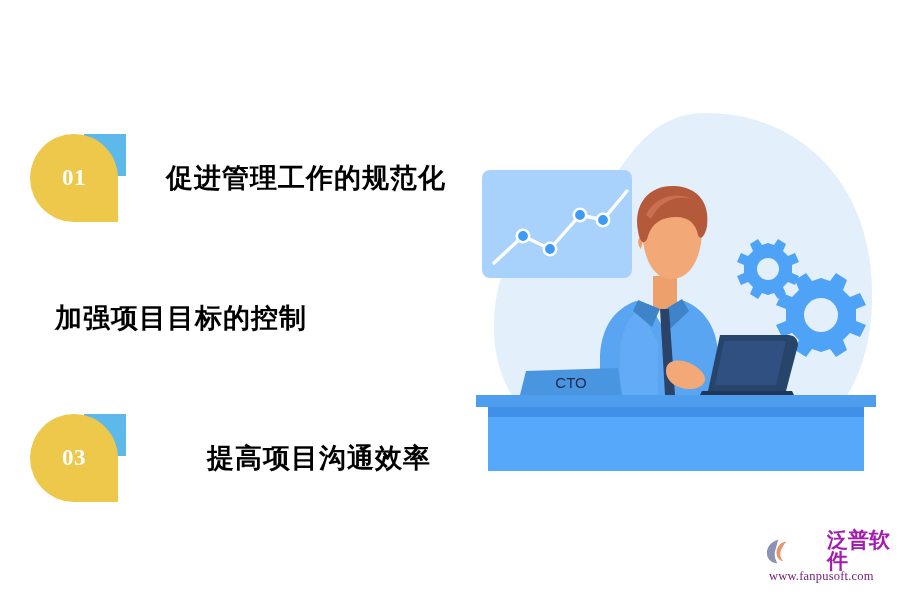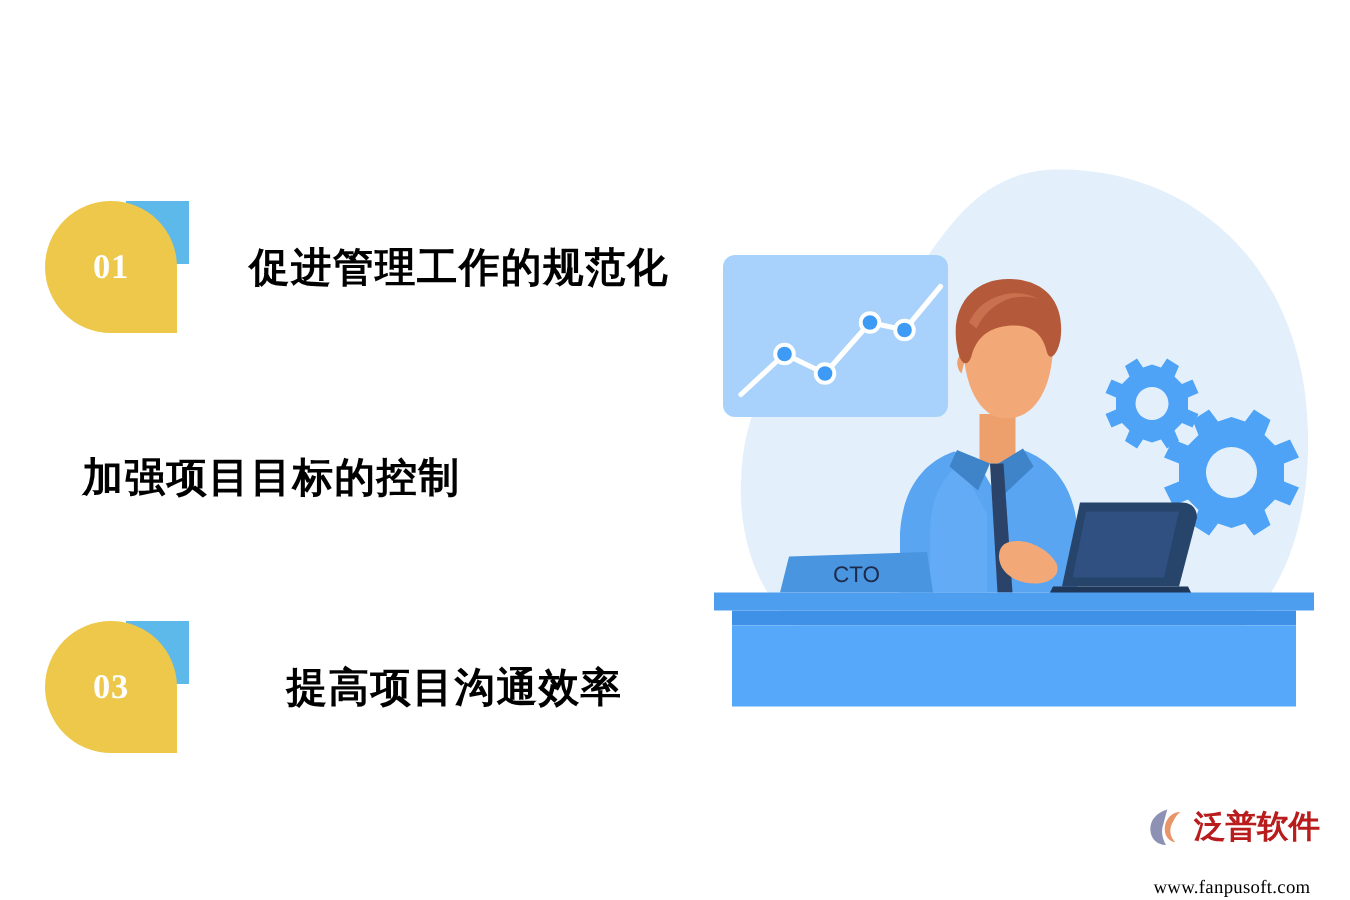--- a/index.html
+++ b/index.html
@@ -34,21 +34,21 @@
   .row {
     position: absolute;
     left: 0;
     width: 470px;
     height: 100px;
     display: flex;
     align-items: center;
   }
   .row.r0 { top: 128px; text-align: right; }
   .row.r1 { top: 268px; }
-  .row.r2 { top: 408px; }
+  .row.r2 { top: 408px; gap: 16px; }
 
   
   .badge {
     position: relative;
     width: 96px;
     height: 88px;
     margin-left: 30px;
     flex: 0 0 auto;
   }
   .badge .accent {
@@ -119,32 +119,33 @@
     align-items: center;
     height: 34px;
   }
   .wm-mark {
     width: 28px;
     height: 28px;
     flex: 0 0 auto;
     margin-right: 2px;
   }
   .wm-name {
-    color: #b91c1c;
+    color: #a21caf;
     font-size: 21px;
     font-weight: bold;
     letter-spacing: 0px;
     line-height: 1;
     font-family: "DejaVu Sans", "Liberation Sans", sans-serif;
+    margin-left: 31px;
   }
   .wm-url {
-    color: #000000;
+    color: #701a75;
     font-size: 12.5px;
     letter-spacing: 0.2px;
-    margin-top: 16px;
+    margin-top: 1px;
     padding-left: 3px;
     font-family: "Liberation Serif", "DejaVu Serif", serif;
   }
 </style>
 </head>
 <body>
 
 <div id="slide">
 
   <div class="list">

